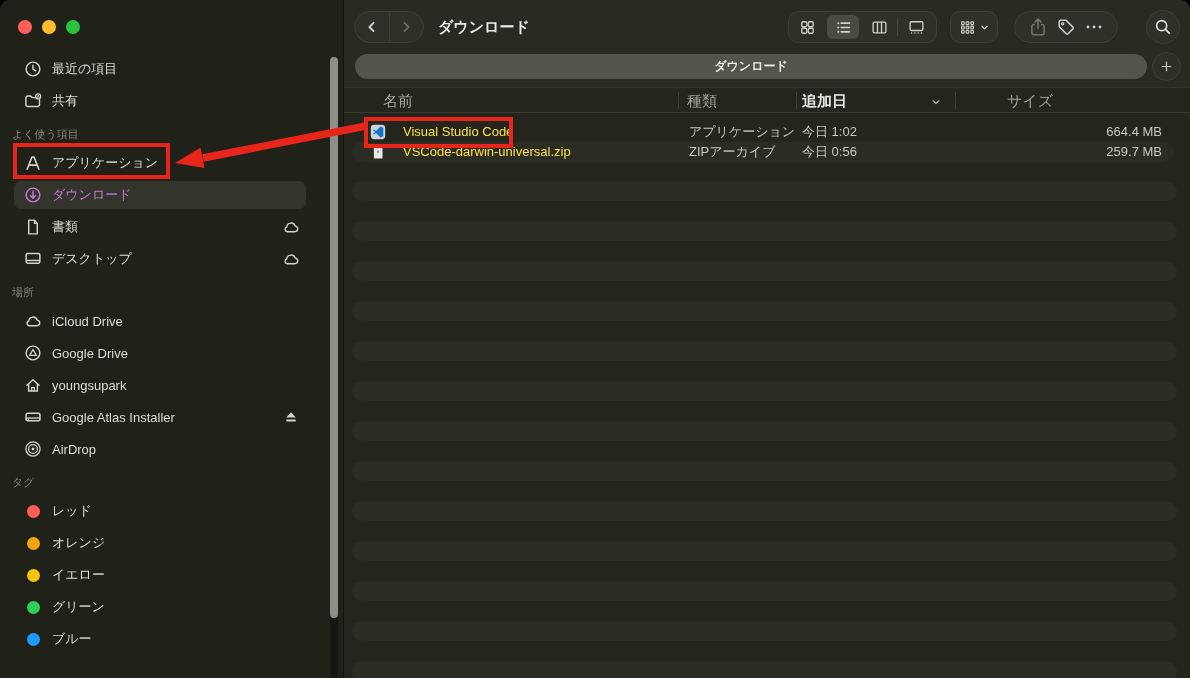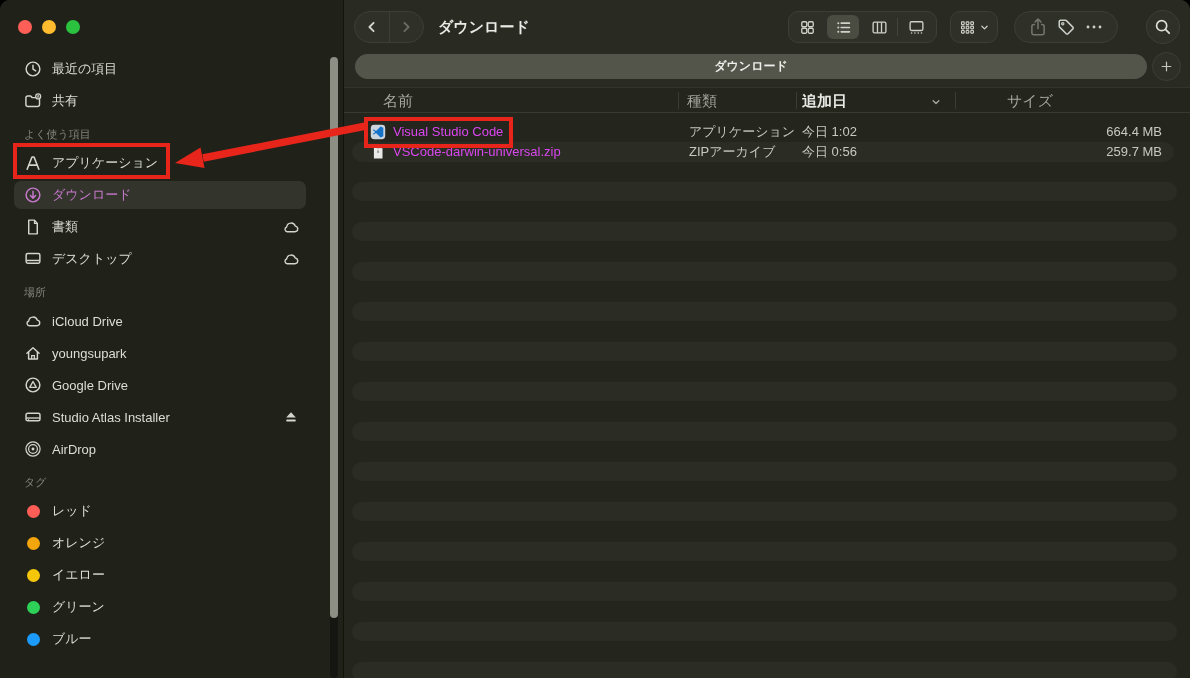--- a/index.html
+++ b/index.html
@@ -7,21 +7,21 @@
        font-family:"Liberation Sans","DejaVu Sans",sans-serif;}
   .window{position:absolute;inset:0;background:#24261d;border-radius:10px 10px 0 0;overflow:hidden;
           box-shadow:inset 0 1px 0 rgba(255,255,255,.07);}
   
   .sidebar{position:absolute;left:0;top:0;width:344px;height:678px;background:#20221a;
            border-right:1px solid #121309;box-sizing:border-box;}
   .tl{position:absolute;top:20px;width:14px;height:14px;border-radius:50%;}
   .tl.r{left:18px;background:#ff5f57}.tl.y{left:42px;background:#febc2e}.tl.g{left:66px;background:#2ac23f}
   .sb-list{position:absolute;left:0;top:53px;width:330px;}
   .sb-header{height:30px;box-sizing:border-box;display:flex;align-items:flex-end;
-             padding:0 0 5px 24px;font-size:11px;color:#84867e;}
+             padding:0 0 5px 12px;font-size:11px;color:#84867e;}
   .sb-row{height:32px;display:flex;align-items:center;padding:0 24px 0 24px;position:relative;cursor:default;}
   .sb-row.selected::before{content:'';position:absolute;left:14px;right:24px;top:2px;bottom:2px;
              background:#33352c;border-radius:7px;}
   .sb-row>*{position:relative;z-index:1;}
   .sb-row .ic{width:18px;height:18px;color:#d4d6ce;flex:none;}
   .sb-label{margin-left:10px;font-size:13px;color:#dcded6;white-space:nowrap;text-align:right;}
   .sb-row.selected .ic,.sb-row.selected .sb-label{color:#c678cc;}
   .dot{width:13px;height:13px;border-radius:50%;flex:none;margin:0 2.5px;}
   .trail{position:absolute;right:30px;width:16px;height:16px;color:#83857d;z-index:1;}
   .sb-track{position:absolute;left:330px;top:57px;width:8px;height:621px;background:rgba(0,0,0,.33);border-radius:4px;}
@@ -65,21 +65,21 @@
   .hd0{left:383px}.hd1{left:687px}.hd2{left:802px;color:#e9eae6;font-weight:bold}.hd3{left:1007px}
   .sort-chev{position:absolute;left:930px;top:96px;width:12px;height:12px;color:#a4a69e;}
   .hsep{position:absolute;top:92px;width:1px;height:17px;background:#3b3d35;}
   .hs0{left:678px}.hs1{left:796px}.hs2{left:955px}
   .hdr-line{position:absolute;left:344px;top:112px;width:846px;height:1px;background:#383a32;}
   
   .frow{position:absolute;left:352px;width:822px;height:20px;line-height:20px;font-size:13px;}
   .frow.striped{background:#2b2d24;border-radius:10px;}
   .frow .ic{position:absolute;left:18px;top:2px;width:16px;height:16px;}
   .frow span{position:absolute;top:0;white-space:nowrap;}
-  .fname{left:41px;color:#d946ef;}
+  .fname{left:51px;color:#fde047;}
   .fkind{left:337px;color:#c7c9c1;}
   .fadded{left:450px;color:#c7c9c1;}
   .fsize{right:12px;color:#c7c9c1;}
   .stripe{position:absolute;left:352px;width:825px;height:19px;background:#2b2d24;border-radius:9.5px;}
   
   .anno-box{position:absolute;border:4px solid #e8251a;box-sizing:border-box;z-index:60;pointer-events:none;}
   .anno-1{left:13px;top:143px;width:157px;height:36px;}
   .anno-2{left:364px;top:117px;width:149px;height:31px;}
   .anno-arrow{position:absolute;left:0;top:0;z-index:55;pointer-events:none;}
 </style>
@@ -287,35 +287,35 @@
         </div>
         <div class="sb-header">場所</div>
         <div class="sb-row">
           <svg class="ic">
             <use href="#sym-cloud-icon" xlink:href="#sym-cloud-icon"></use>
           </svg>
           <span class="sb-label">iCloud Drive</span>
         </div>
         <div class="sb-row">
           <svg class="ic">
+            <use href="#sym-google-drive-icon" xlink:href="#sym-google-drive-icon"></use>
+          </svg>
+          <span class="sb-label">Google Drive</span>
+        </div>
+        <div class="sb-row">
+          <svg class="ic">
             <use href="#sym-home-icon" xlink:href="#sym-home-icon"></use>
           </svg>
           <span class="sb-label">youngsupark</span>
         </div>
         <div class="sb-row">
           <svg class="ic">
-            <use href="#sym-google-drive-icon" xlink:href="#sym-google-drive-icon"></use>
-          </svg>
-          <span class="sb-label">Google Drive</span>
-        </div>
-        <div class="sb-row">
-          <svg class="ic">
             <use href="#sym-external-disk-icon" xlink:href="#sym-external-disk-icon"></use>
           </svg>
-          <span class="sb-label">Studio Atlas Installer</span>
+          <span class="sb-label">Google Atlas Installer</span>
           <svg class="ic trail">
             <use href="#sym-eject-icon" xlink:href="#sym-eject-icon"></use>
           </svg>
         </div>
         <div class="sb-row">
           <svg class="ic">
             <use href="#sym-airdrop-icon" xlink:href="#sym-airdrop-icon"></use>
           </svg>
           <span class="sb-label">AirDrop</span>
         </div>

